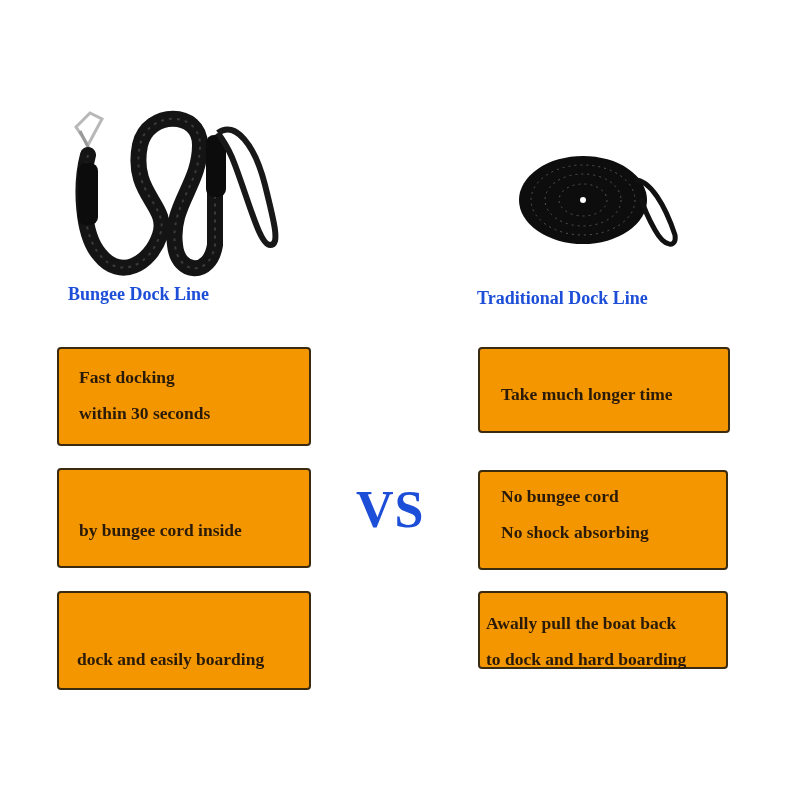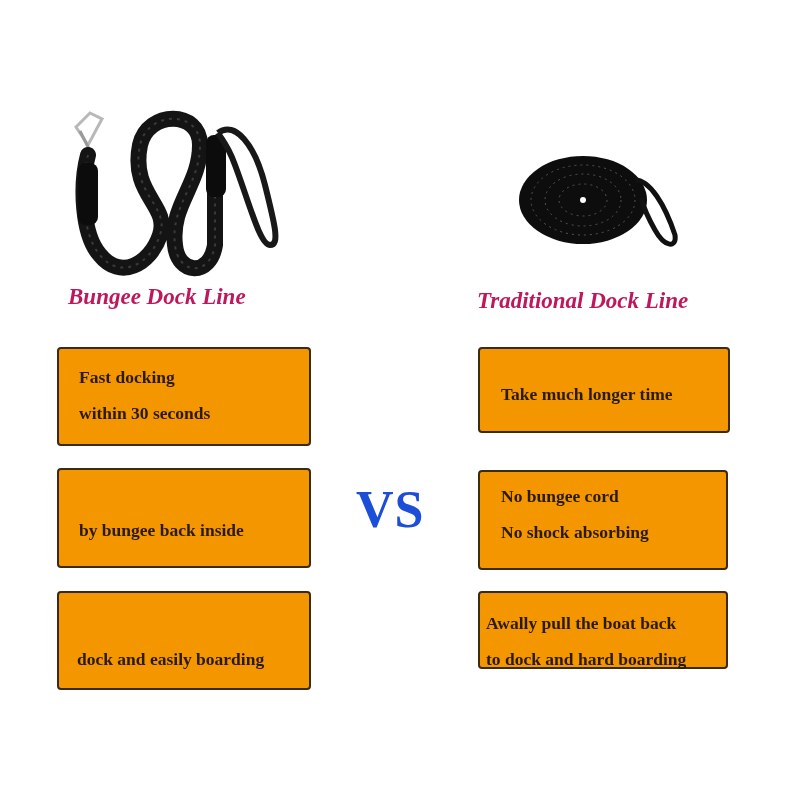--- a/index.html
+++ b/index.html
@@ -1,19 +1,19 @@
 <!DOCTYPE html>
 <html><head>
   <meta charset="utf-8">
   <style>
     html, body { margin:0; padding:0; }
     body { width:800px; height:800px; background:#ffffff; position:relative; overflow:hidden;
            font-family:"Liberation Serif", "DejaVu Serif", serif; }
     .abs { position:absolute; }
-    .heading { position:absolute; font-weight:bold; color:#be185d; font-size:23px; white-space:nowrap;font-style:italic; }
+    .heading { position:absolute; font-weight:bold; color:#1d4ed8; font-size:18px; white-space:nowrap; }
     .box { position:absolute; background:#f39600; border:2px solid #3a2a10; border-radius:4px;
            box-sizing:border-box; color:#2a1a08; font-weight:bold; font-size:17.5px; }
     .box .line { position:absolute; white-space:nowrap; }
     .vs { position:absolute; left:356px; top:480px; font-size:52px; font-weight:bold; color:#1d4ed8; letter-spacing:1px; }
   </style>
 </head>
 <body>
 
 <svg class="abs" style="left:60px;top:105px" width="240" height="180" viewBox="0 0 240 180">
 
@@ -40,21 +40,21 @@
   <path d="M120 30 C 135 30, 150 55, 160 85 C 162 98, 150 98, 140 80 C 132 66, 128 55, 126 48" fill="none" stroke="#111" stroke-width="5"></path>
 </svg>
 
 <div class="heading" style="left:477px;top:288px">Traditional Dock Line</div>
 
 <div class="box" style="left:57px;top:347px;width:254px;height:99px">
   <span class="line" style="left:20px;top:18px">Fast docking</span>
   <span class="line" style="left:20px;top:54px">within 30 seconds</span>
 </div>
 <div class="box" style="left:57px;top:468px;width:254px;height:100px">
-  <span class="line" style="left:20px;top:50px">by bungee back inside</span>
+  <span class="line" style="left:20px;top:50px">by bungee cord inside</span>
 </div>
 <div class="box" style="left:57px;top:591px;width:254px;height:99px">
   <span class="line" style="left:18px;top:56px">dock and easily boarding</span>
 </div>
 
 <div class="vs">VS</div>
 
 <div class="box" style="left:478px;top:347px;width:252px;height:86px">
   <span class="line" style="left:21px;top:35px">Take much longer time</span>
 </div>

